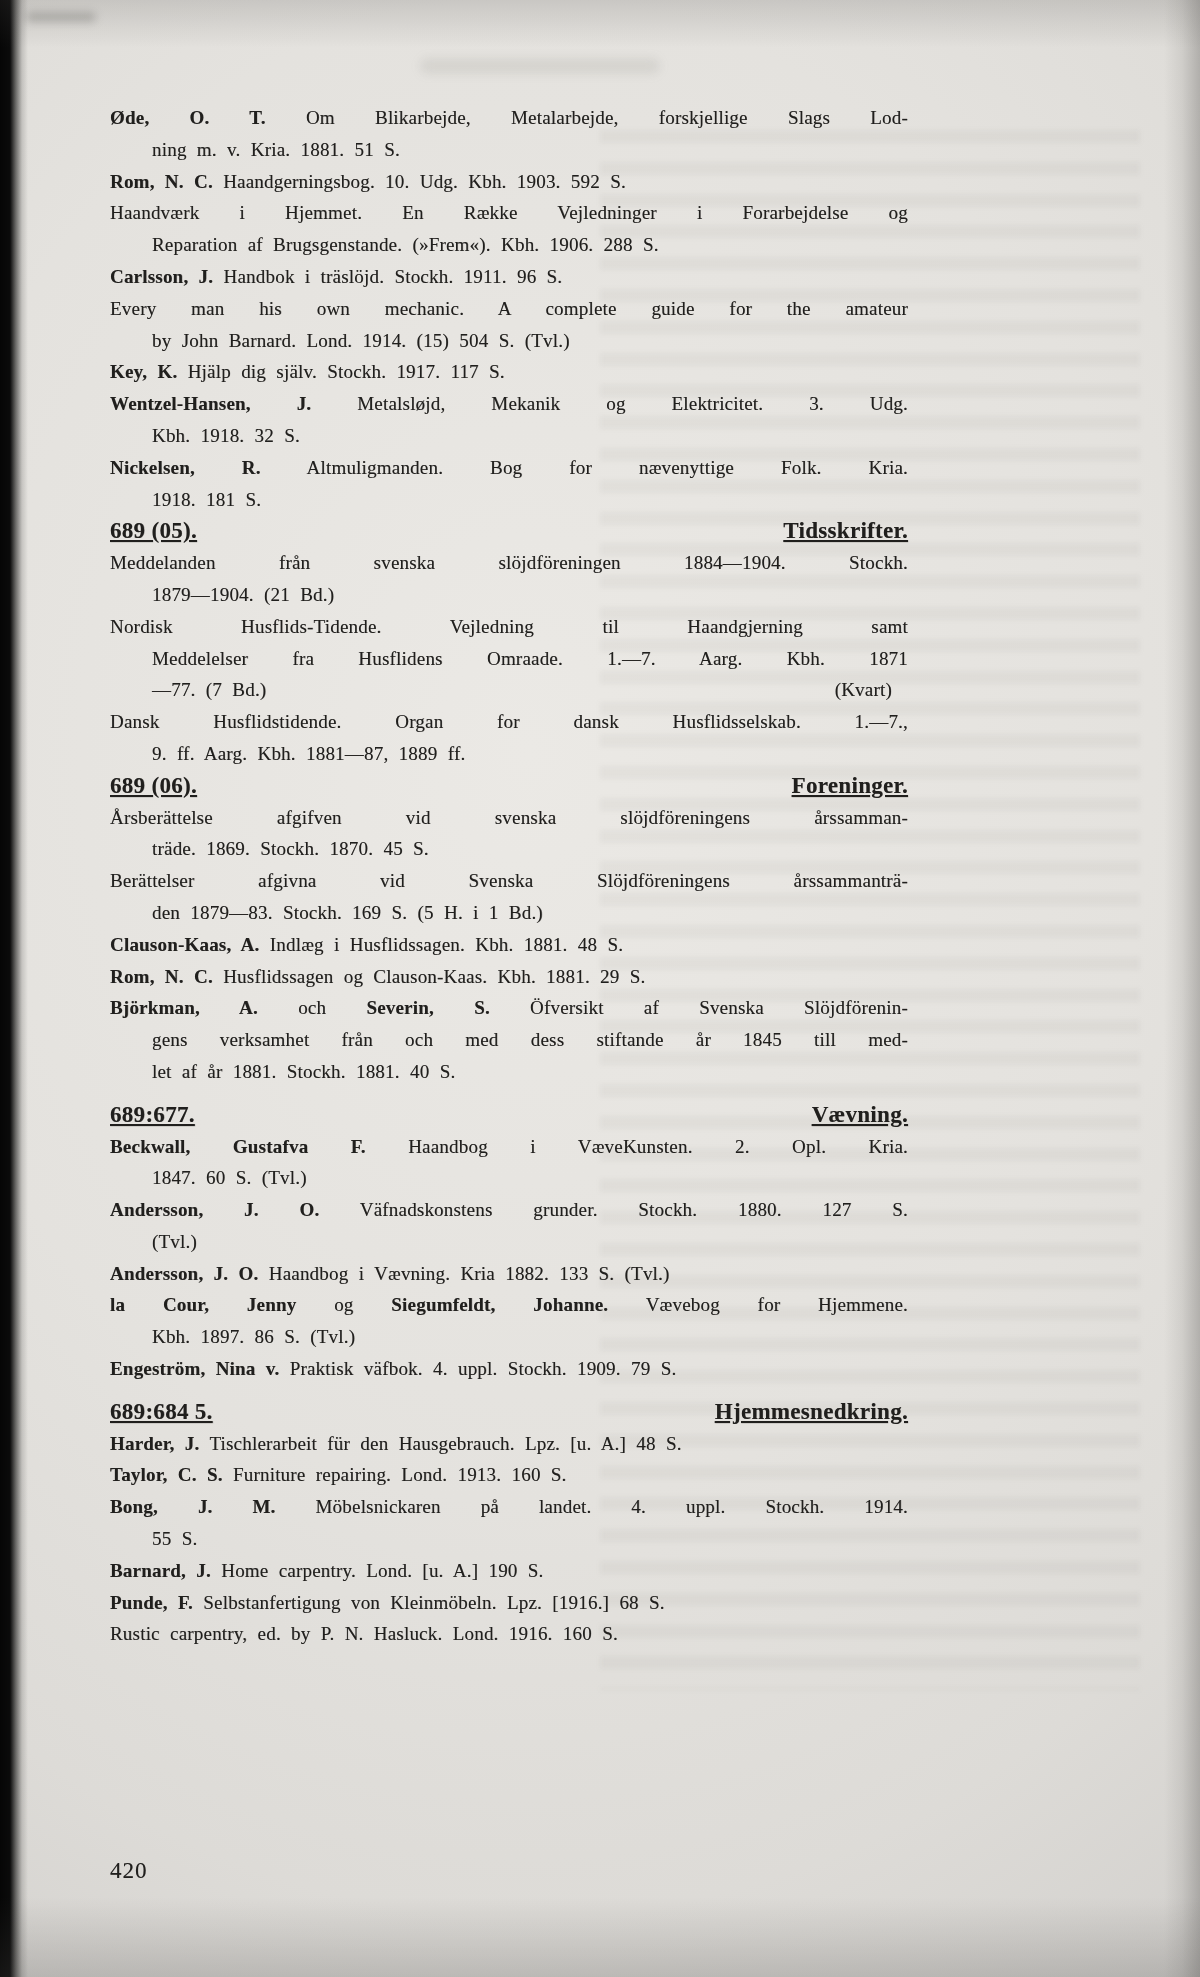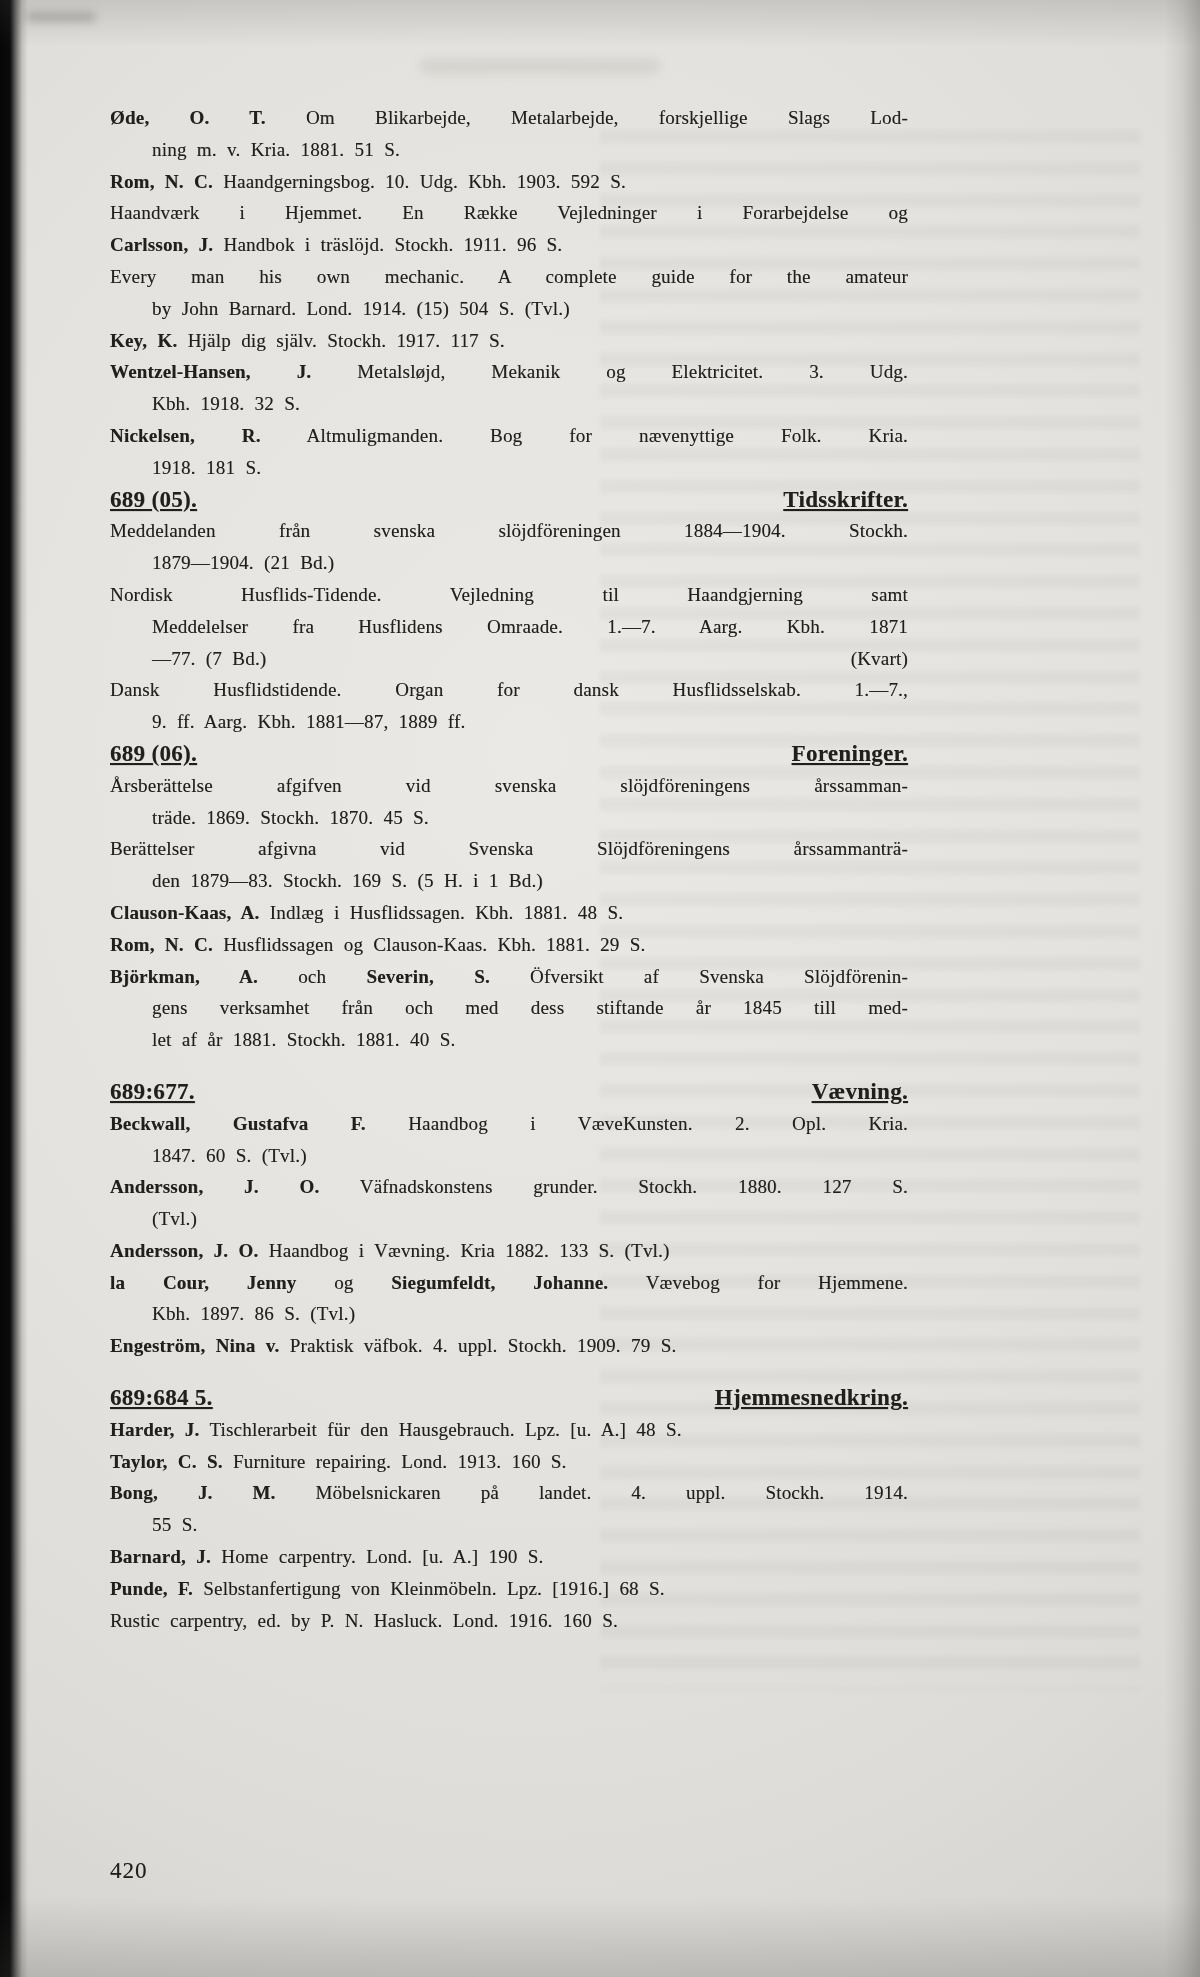--- a/index.html
+++ b/index.html
@@ -49,29 +49,29 @@
   .line {
     position: relative;
     font-size: 19px; line-height: 31.8px;
     word-spacing: 0.28em; letter-spacing: 0.2px;
     text-shadow: 0.3px 0.3px 0.6px rgba(45,42,40,0.45);
     white-space: normal;
   }
   .line.ind { padding-left: 42px; }
   .line.just { text-align: justify; text-align-last: justify; }
   .bold { font-weight: 700; }
-  .right-note { position: absolute; right: 0; top: 0; }
+  .right-note { position: absolute; right: 16px; top: 0; }
   .section-row {
     display: flex; justify-content: space-between;
     font-weight: 700; font-size: 23px; line-height: 31.8px;
     letter-spacing: 0.3px;
     text-shadow: 0.3px 0.3px 0.6px rgba(45,42,40,0.45);
     text-decoration: underline;
   }
-  .section-row.extra-space { margin-top: 20px; }
+  .section-row.extra-space { margin-top: 11px; }
   .page-number {
     position: absolute; left: 110px; top: 1858px; width: 798px;
     text-align: left; font-size: 23px; letter-spacing: 1px;
     text-shadow: 0.3px 0.3px 0.6px rgba(45,42,40,0.45);
   }
 </style>
 </head>
 <body>
 
 <div class="scan">
@@ -82,20 +82,21 @@
   <div class="text-block">
       <div class="entry">
         <div class="line just"><span class="bold">Øde, O. T.</span><span class="plain"> Om Blikarbejde, Metalarbejde, forskjellige Slags Lod-</span></div>
         <div class="line ind"><span class="plain">ning m. v. Kria. 1881. 51 S.</span></div>
       </div>
       <div class="entry">
         <div class="line"><span class="bold">Rom, N. C.</span><span class="plain"> Haandgerningsbog. 10. Udg. Kbh. 1903. 592 S.</span></div>
       </div>
       <div class="entry">
         <div class="line just"><span class="plain">Haandværk i Hjemmet. En Række Vejledninger i Forarbejdelse og</span></div>
+        <div class="line ind"><span class="plain">Reparation af Brugsgenstande. (»Frem«). Kbh. 1906. 288 S.</span></div>
       </div>
       <div class="entry">
         <div class="line"><span class="bold">Carlsson, J.</span><span class="plain"> Handbok i träslöjd. Stockh. 1911. 96 S.</span></div>
       </div>
       <div class="entry">
         <div class="line just"><span class="plain">Every man his own mechanic. A complete guide for the amateur</span></div>
         <div class="line ind"><span class="plain">by John Barnard. Lond. 1914. (15) 504 S. (Tvl.)</span></div>
       </div>
       <div class="entry">
         <div class="line"><span class="bold">Key, K.</span><span class="plain"> Hjälp dig själv. Stockh. 1917. 117 S.</span></div>

